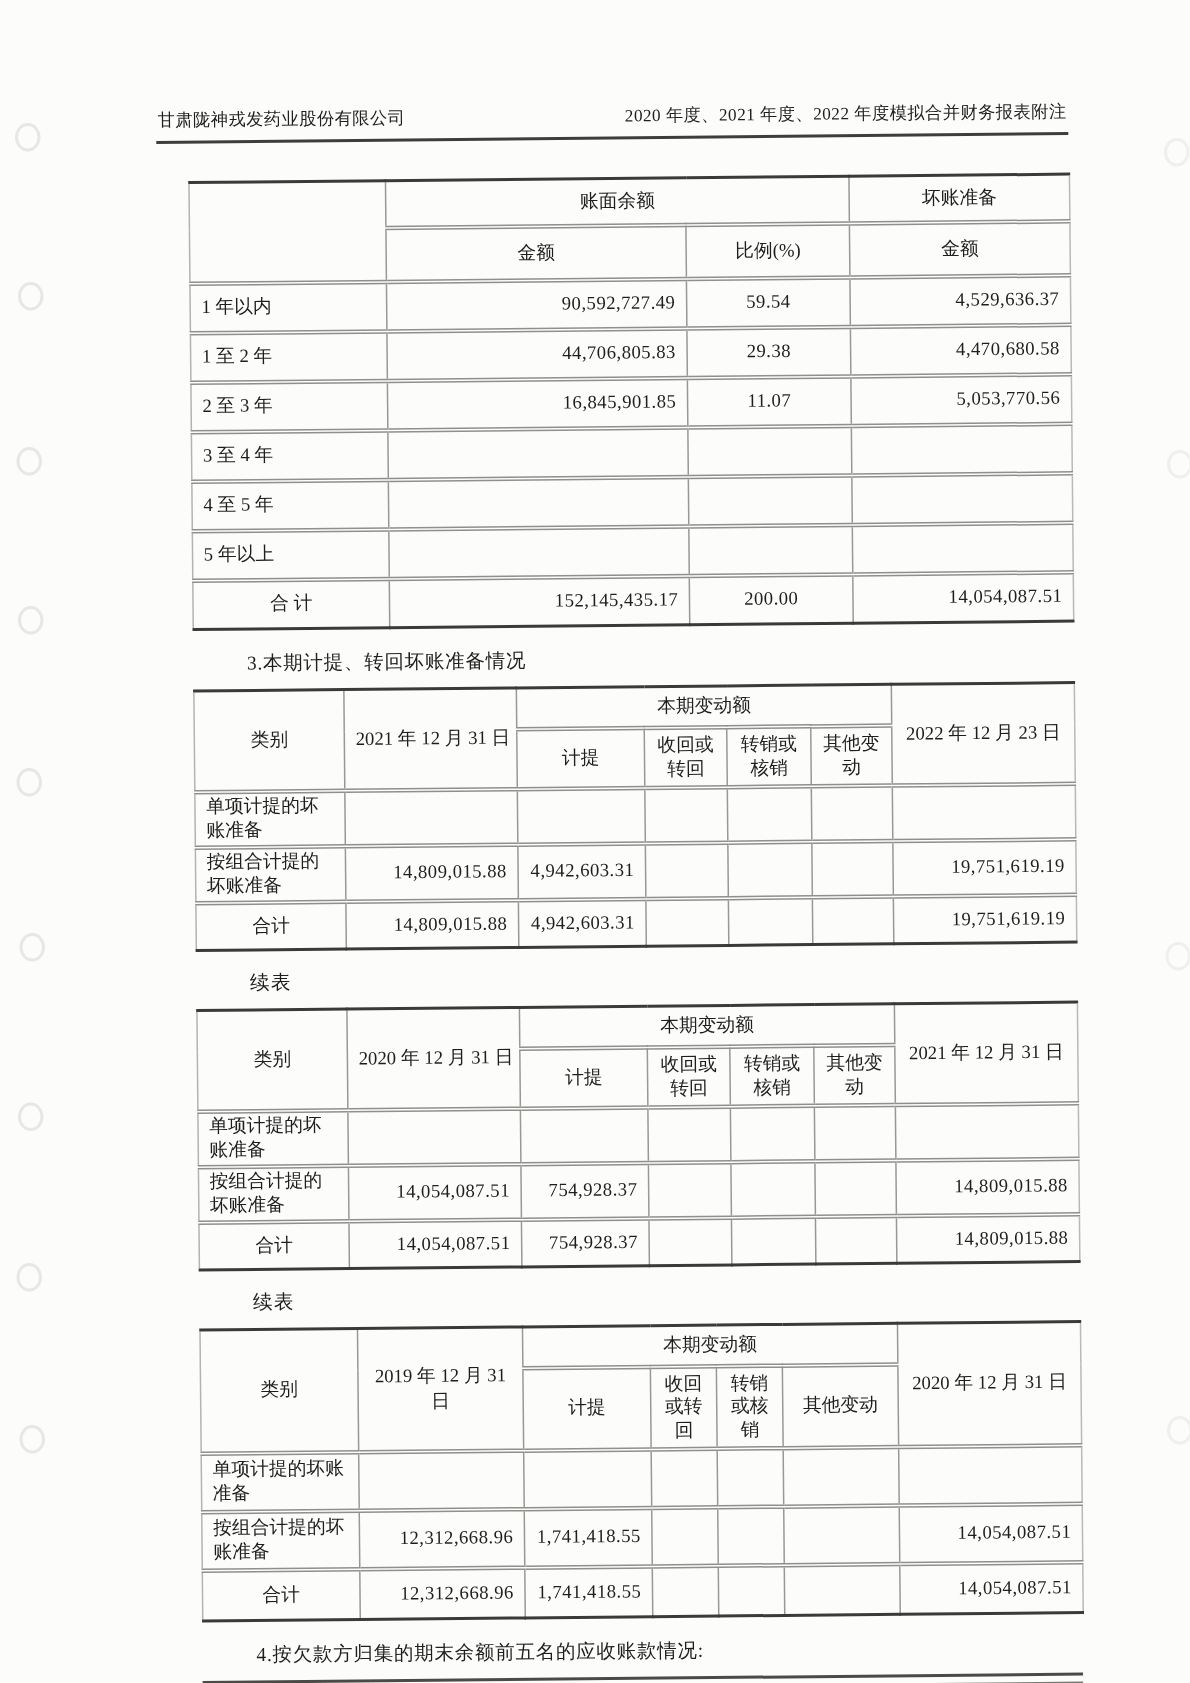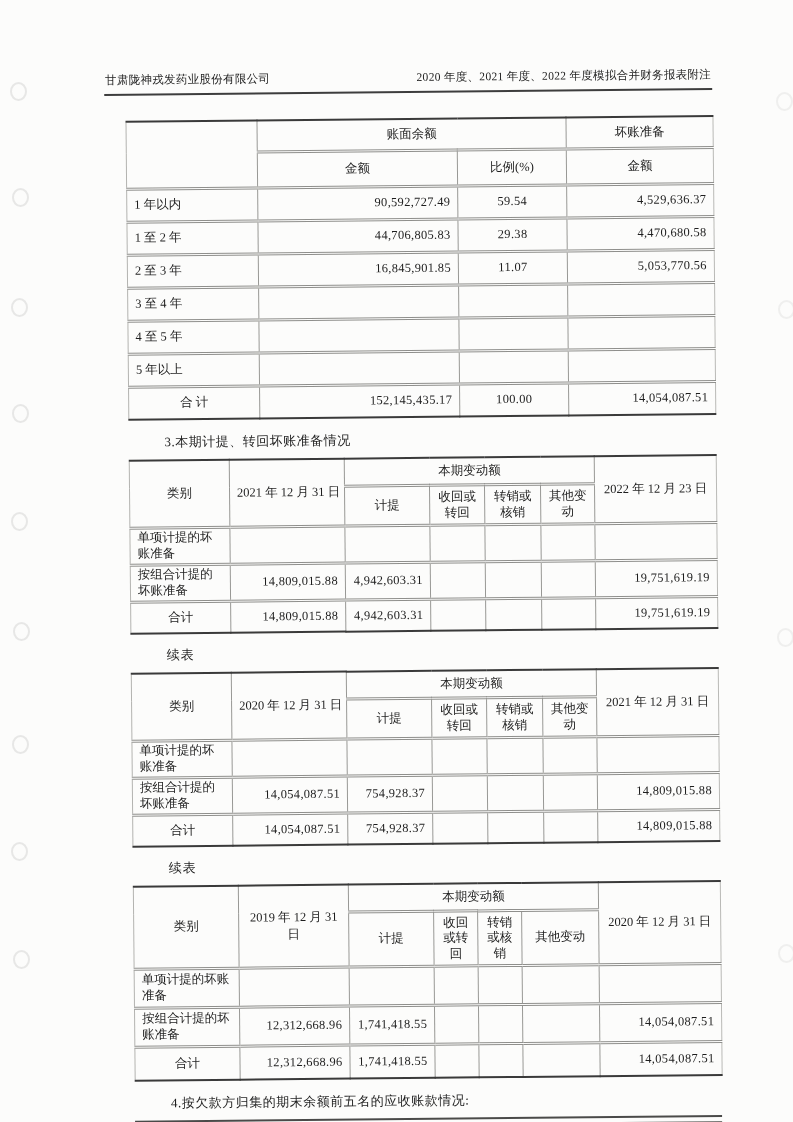--- a/index.html
+++ b/index.html
@@ -160,21 +160,21 @@
       </tr>
       <tr class="dr">
         <td class="ll bb">5 年以上</td>
         <td class="rr vl bb num"></td>
         <td class="c vl bb num"></td>
         <td class="rr vl bb num"></td>
       </tr>
       <tr class="dr">
         <td class="c">合  计</td>
         <td class="rr vl num">152,145,435.17</td>
-        <td class="c vl num">100.00</td>
+        <td class="c vl num">200.00</td>
         <td class="rr vl num">14,054,087.51</td>
       </tr>
     </tbody>
       </table>
 
     <div class="sec-title">3.本期计提、转回坏账准备情况</div>
 
     <table class="t t-prov">
       <colgroup>
           <col style="width:100px">

